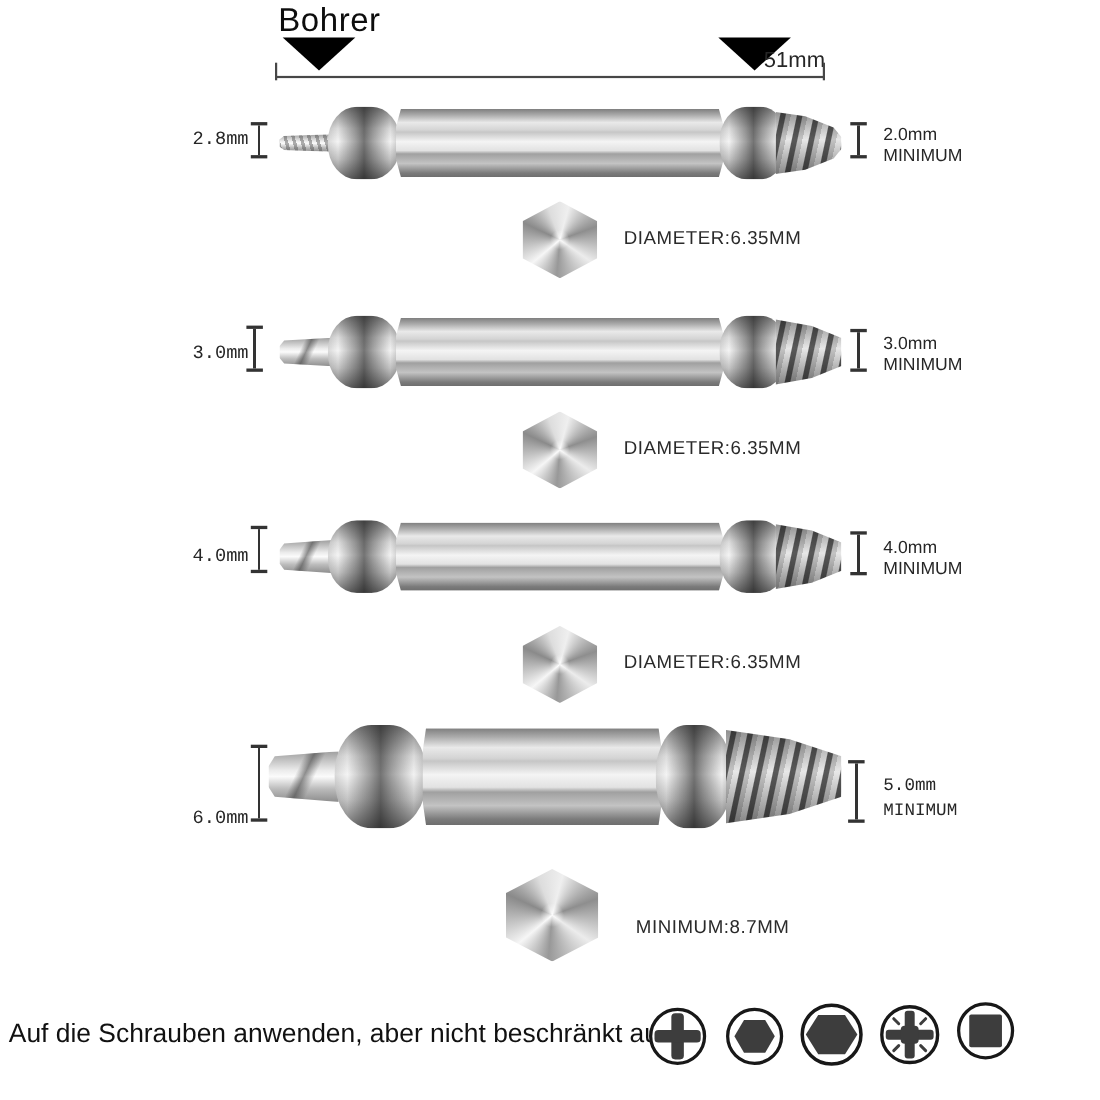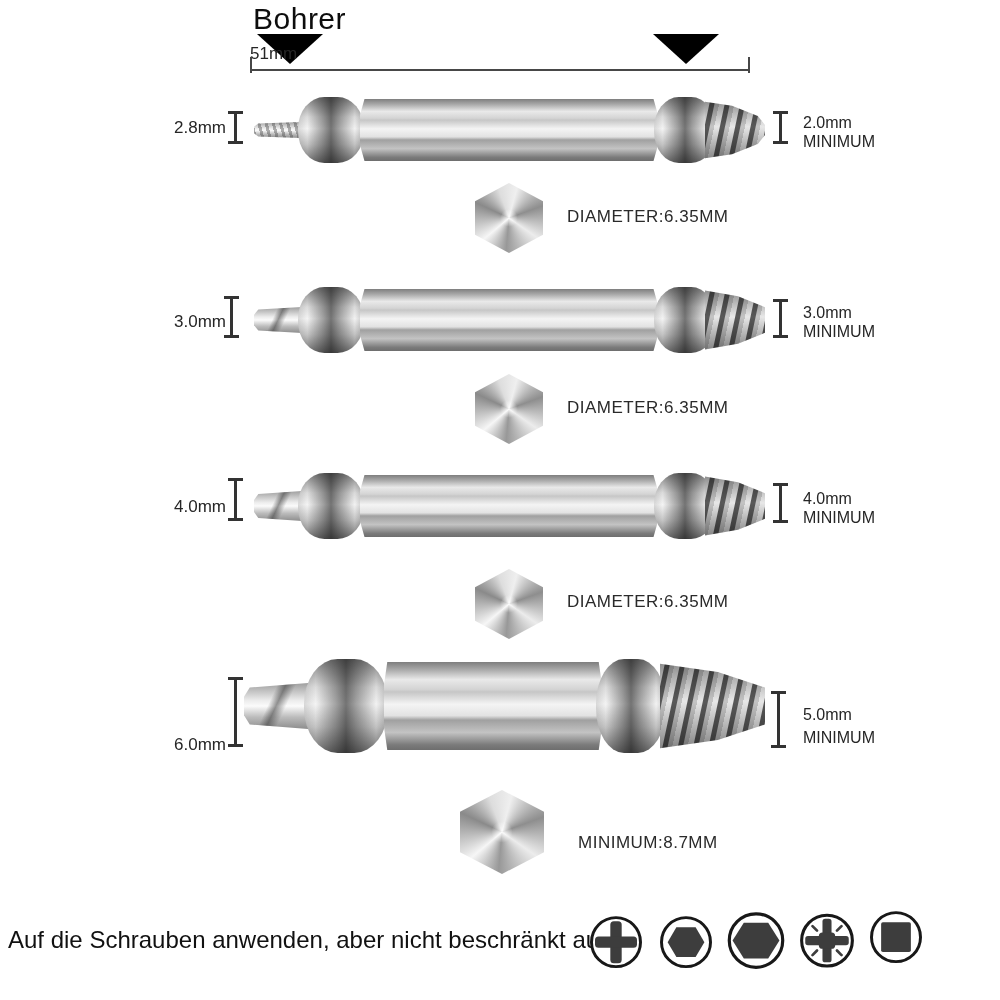--- a/index.html
+++ b/index.html
@@ -13,25 +13,25 @@
   #extraktor-label{left:637px;top:2px;}
   .down-arrow{position:absolute;width:0;height:0;
     border-left:33px solid transparent;border-right:33px solid transparent;
     border-top:30px solid #000;}
   #arrow-left{left:257px;top:34px;}
   #arrow-right{left:653px;top:34px;}
   .dim-line{position:absolute;left:250px;top:57px;width:500px;height:16px;}
   .dim-line .bar{position:absolute;left:0;right:0;top:12px;height:2px;background:#474747;}
   .dim-line .tick{position:absolute;top:0;width:2px;height:16px;background:#474747;}
   .dim-line .tick.t-l{left:0;} .dim-line .tick.t-r{right:0;}
-  #len-label{position:absolute;left:250px;top:44px;width:500px;text-align:left;
-    font-size:17px;color:#262626;}
-
-  
-  .size-label{position:absolute;font-size:17px;color:#262626;white-space:nowrap;}
+  #len-label{position:absolute;left:250px;top:44px;width:500px;text-align:right;
+    font-size:20px;color:#262626;}
+
+  
+  .size-label{position:absolute;font-size:17px;color:#262626;white-space:nowrap;font-family:Liberation Mono, monospace;}
   .left-size{width:78px;text-align:right;left:148px;}
   .min-group{position:absolute;left:803px;font-size:16px;color:#262626;line-height:19px;}
   .ibeam{position:absolute;width:15px;
     border-top:3px solid #333;border-bottom:3px solid #333;
     background:linear-gradient(90deg,transparent 43%,#333 43%,#333 57%,transparent 57%);}
 
   
   .bit-row{position:absolute;}
   .bit-part{position:absolute;}
   .tip{
@@ -186,21 +186,21 @@
   <div class="bit-row" id="bit-row-4">
     <div class="bit-part tip"></div>
     <div class="bit-part collar c1"></div>
     <div class="bit-part shaft"></div>
     <div class="bit-part collar c2"></div>
     <div class="bit-part extractor"></div>
   </div>
   <div class="size-label left-size" style="top:735px;">6.0mm</div>
   <div class="ibeam" style="left:228px;top:677px;height:64px;"></div>
   <div class="ibeam" style="left:771px;top:691px;height:51px;"></div>
-  <div class="min-group" style="top:703px;line-height:23px;">
+  <div class="min-group" style="top:703px;line-height:23px;font-family:Liberation Mono, monospace;">
     <div>5.0mm</div>
     <div>MINIMUM</div>
   </div>
 
   <div class="hexagon" id="hex-4"></div>
   <div class="dia-label" id="dia-4">MINIMUM:8.7MM</div>
 
   <div id="footer-caption">Auf die Schrauben anwenden, aber nicht beschränkt auf:</div>
 
   <svg class="screw-icon" id="screw-1" width="56" height="60" viewBox="0 0 64 64">

